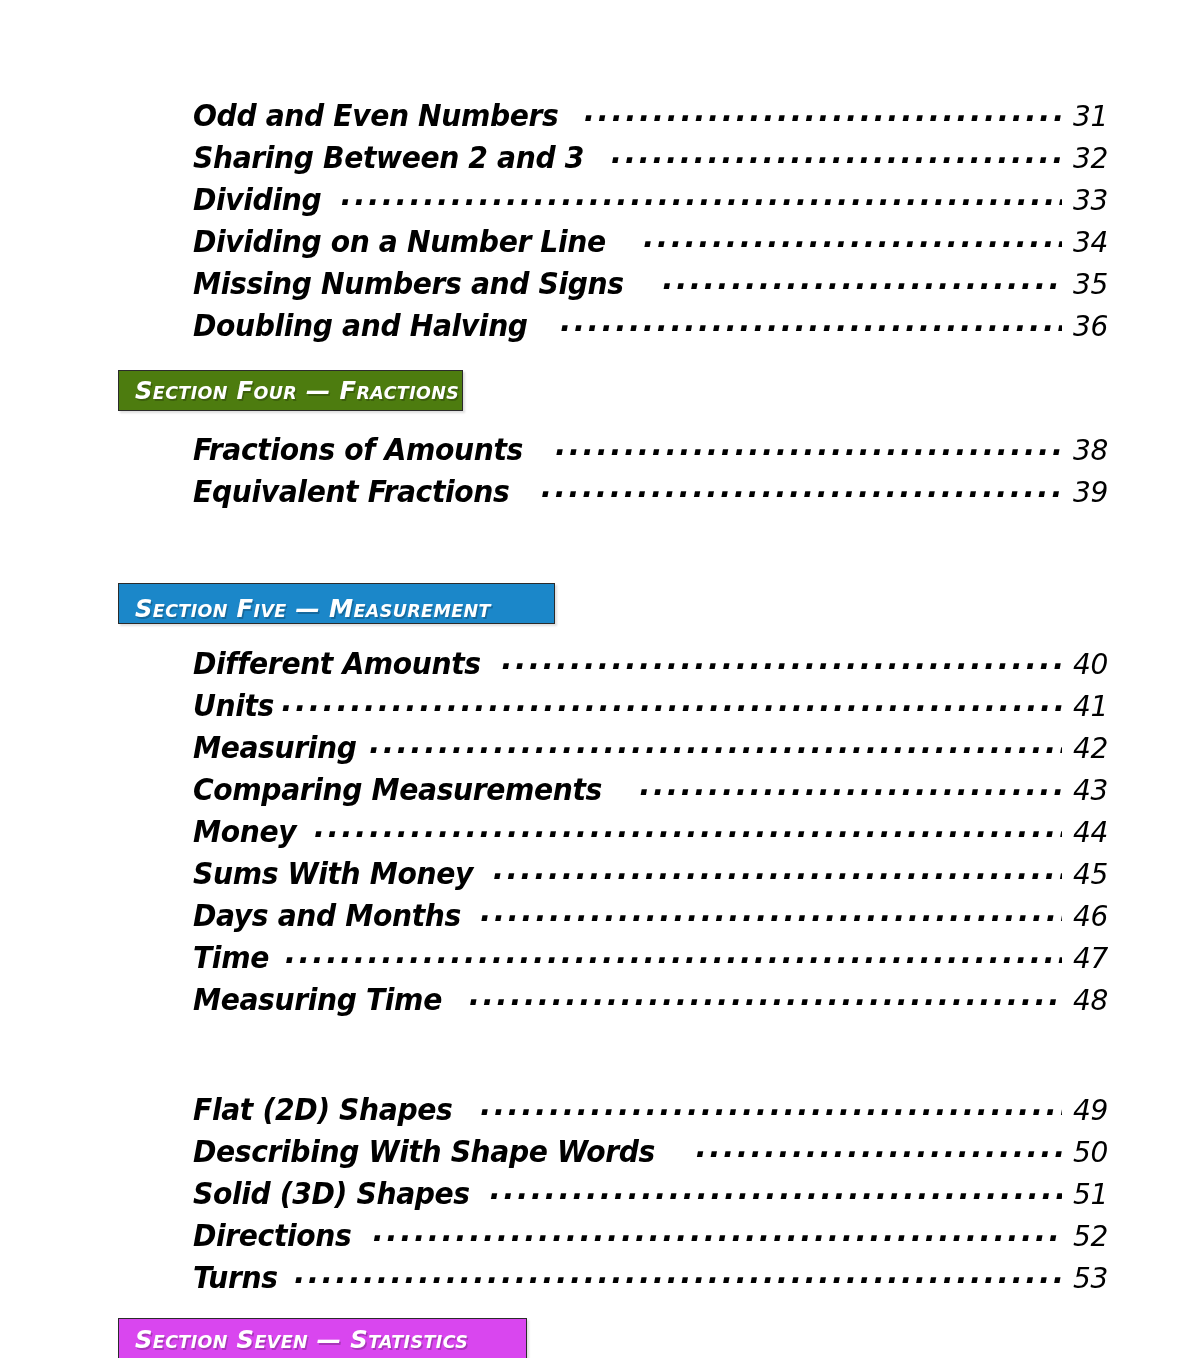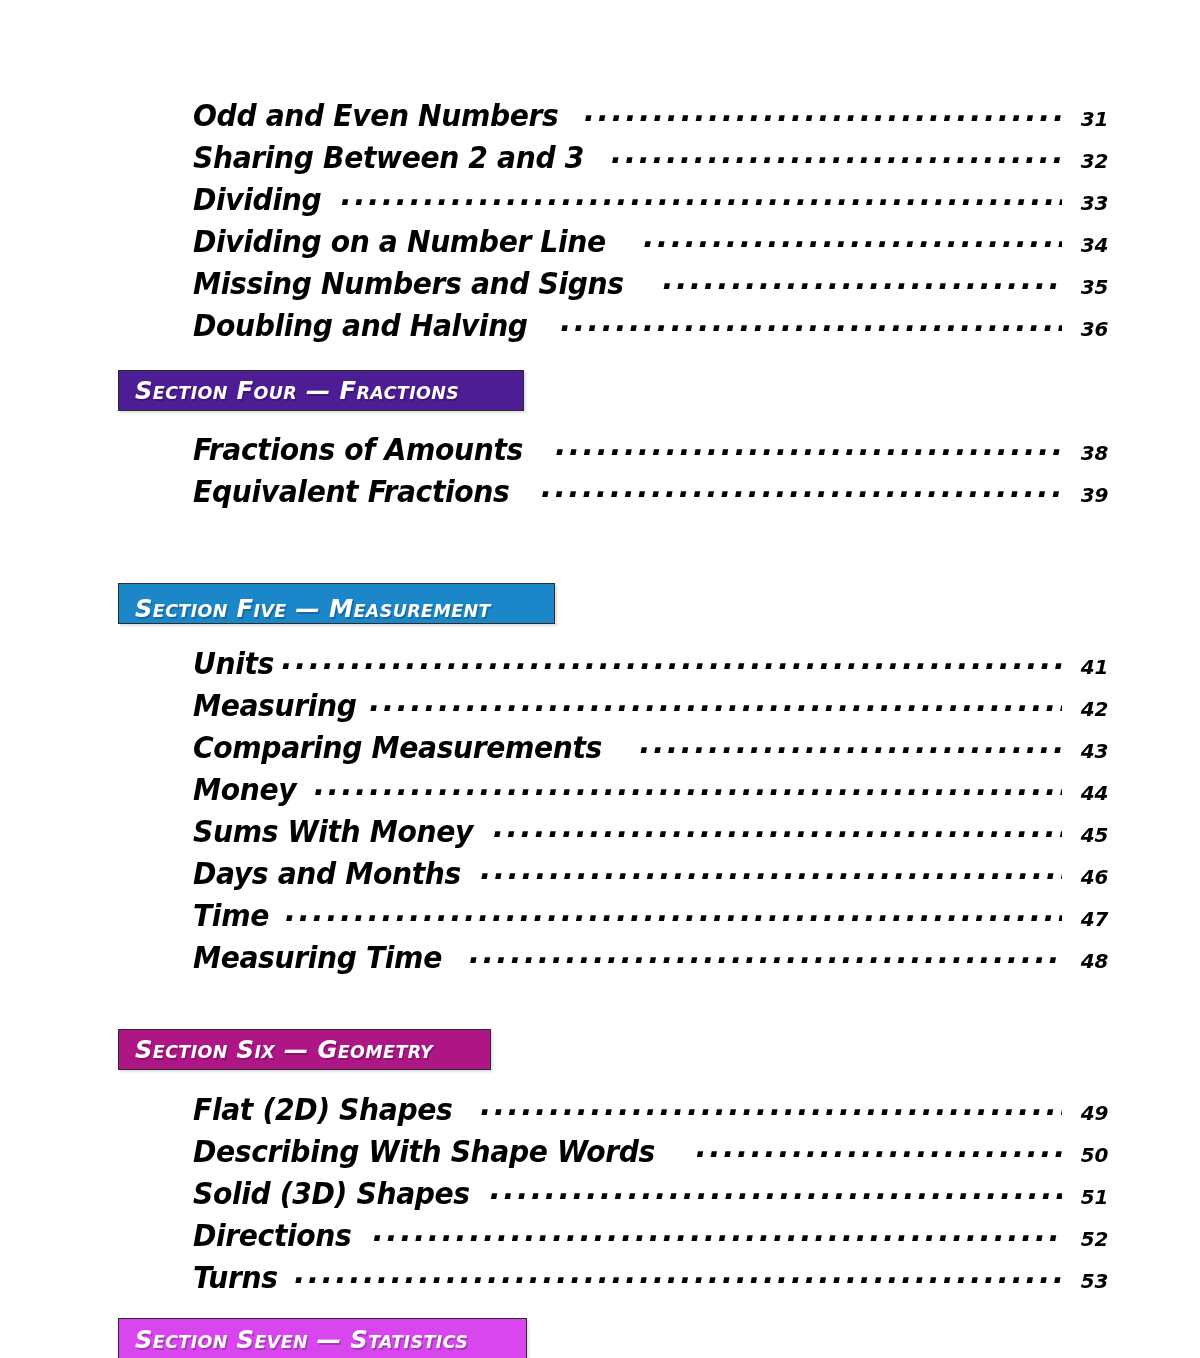--- a/index.html
+++ b/index.html
@@ -72,22 +72,22 @@
     letter-spacing: 2.4px;
     color: #000000;
     white-space: nowrap;
     line-height: 30px;
   }
 
   .toc-page {
     flex: 0 0 auto;
     font-family: "DejaVu Sans", sans-serif;
     font-style: italic;
-    font-weight: bold;
-    font-size: 20px;
+    font-weight: normal;
+    font-size: 28px;
     color: #000000;
     text-align: right;
     min-width: 44px;
     letter-spacing: -0.3px;
   }
 
   
   .gap-wide .toc-title { margin-right: 9px; }
   .gap-none  .toc-title { margin-right: 0px; }
 
@@ -166,20 +166,25 @@
         <span class="toc-page">38</span>
       </div>
       <div class="toc-row gap-wide">
         <span class="toc-title">Equivalent Fractions</span>
         <span class="toc-leader"></span>
         <span class="toc-page">39</span>
       </div>
     </div>
     <div class="toc-group" style="top: 644px;">
       <div class="toc-row gap-none">
+        <span class="toc-title">Different Amounts</span>
+        <span class="toc-leader"></span>
+        <span class="toc-page">40</span>
+      </div>
+      <div class="toc-row gap-none">
         <span class="toc-title">Units</span>
         <span class="toc-leader"></span>
         <span class="toc-page">41</span>
       </div>
       <div class="toc-row gap-none">
         <span class="toc-title">Measuring</span>
         <span class="toc-leader"></span>
         <span class="toc-page">42</span>
       </div>
       <div class="toc-row gap-wide">
@@ -233,25 +238,22 @@
         <span class="toc-title">Directions</span>
         <span class="toc-leader"></span>
         <span class="toc-page">52</span>
       </div>
       <div class="toc-row gap-wide">
         <span class="toc-title">Turns</span>
         <span class="toc-leader"></span>
         <span class="toc-page">53</span>
       </div>
     </div>
-    <div class="section-bar" style="top: 370px; width: 406px; background: #4c1d95;">
+    <div class="section-bar" style="top: 370px; width: 345px; background: #4d7c0f;">
       <span class="section-bar-label">Section Four — Fractions</span>
     </div>
     <div class="section-bar" style="top: 583px; width: 437px; background: rgb(27, 135, 201); align-items: flex-end;">
       <span class="section-bar-label">Section Five — Measurement</span>
     </div>
-    <div class="section-bar" style="top: 1029px; width: 373px; background: rgb(175, 22, 133);">
-      <span class="section-bar-label">Section Six — Geometry</span>
-    </div>
     <div class="section-bar clipped" style="top: 1318px; width: 409px; background: #d946ef;">
       <span class="section-bar-label">Section Seven — Statistics</span>
     </div>
   </div>
 
 </body></html>

